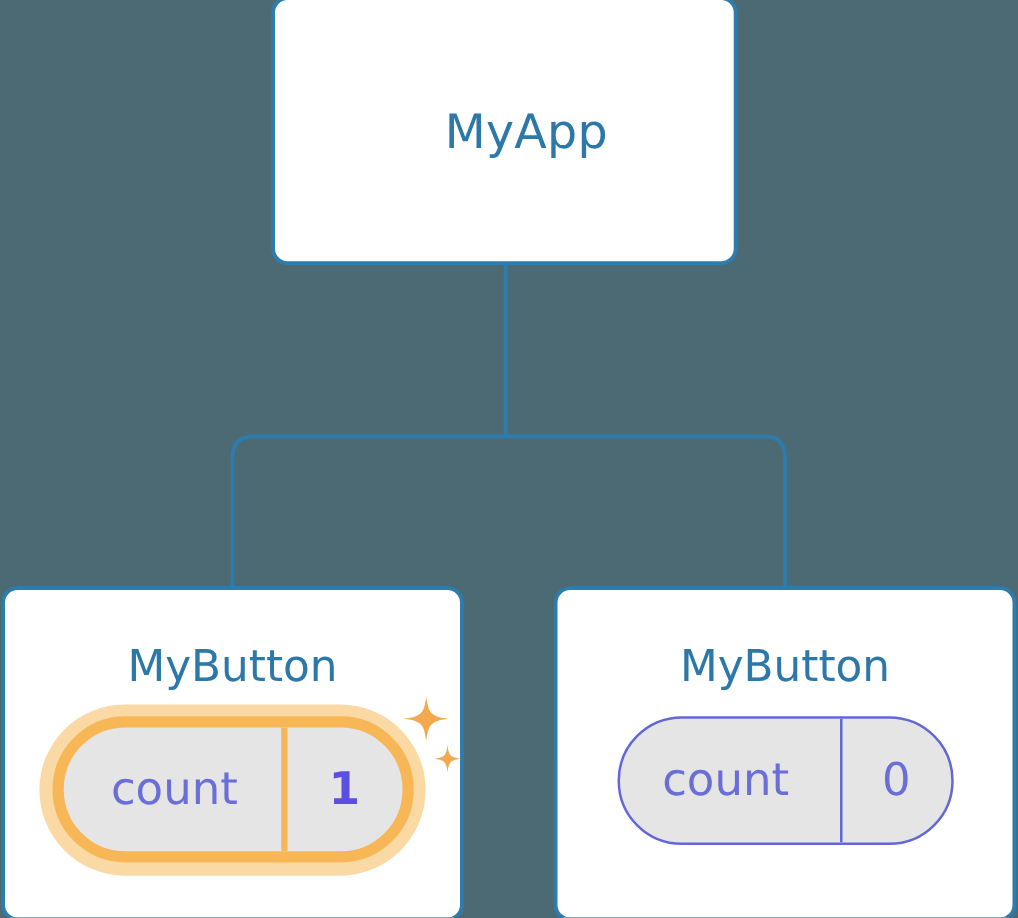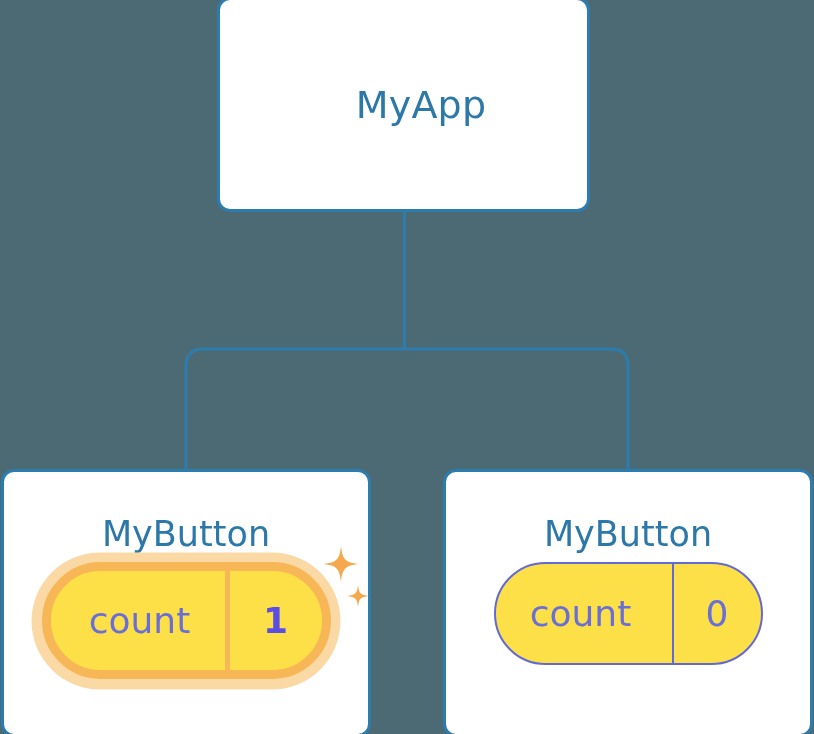--- a/index.html
+++ b/index.html
@@ -66,40 +66,40 @@
     height: 268px;
   }
   #node-right {
     left: 443px;
     top: 469px;
     width: 370px;
     height: 268px;
   }
   .child-title {
     margin-top: 45px;
-    margin-bottom: 10px;
+    margin-bottom: 21px;
     color: #2c78a9;
     font-size: 35px;
     line-height: 1;
     white-space: nowrap;
   }
 
   
   .pill-wrap {
     position: relative;
     display: flex;
     align-items: center;
     justify-content: center;
   }
   .pill {
     position: relative;
     display: flex;
     align-items: stretch;
     box-sizing: border-box;
-    background: #fde047;
+    background: #e5e5e5;
     border-radius: 999px;
     overflow: hidden;
     z-index: 2;
   }
   .pill-key,
   .pill-val {
     display: flex;
     align-items: center;
     justify-content: center;
     box-sizing: border-box;

